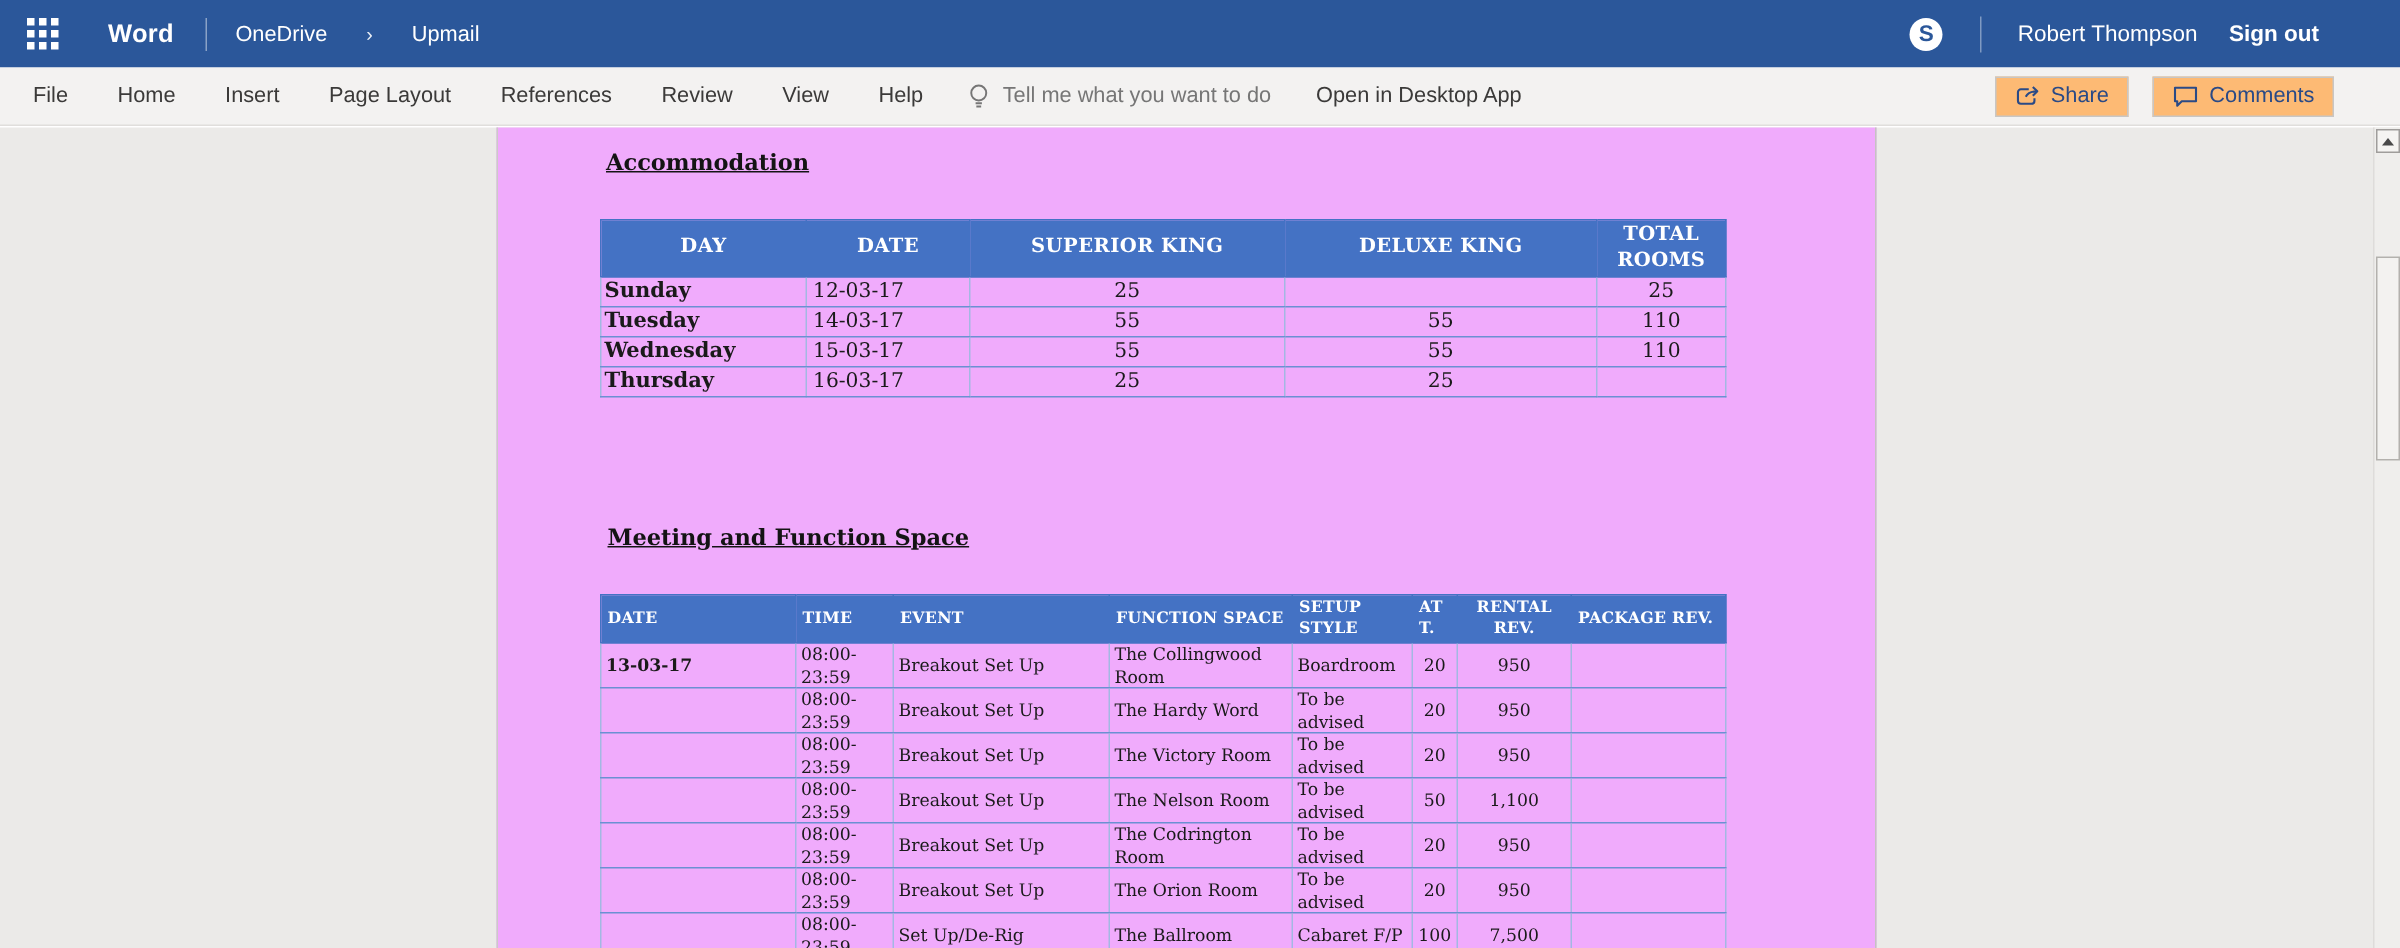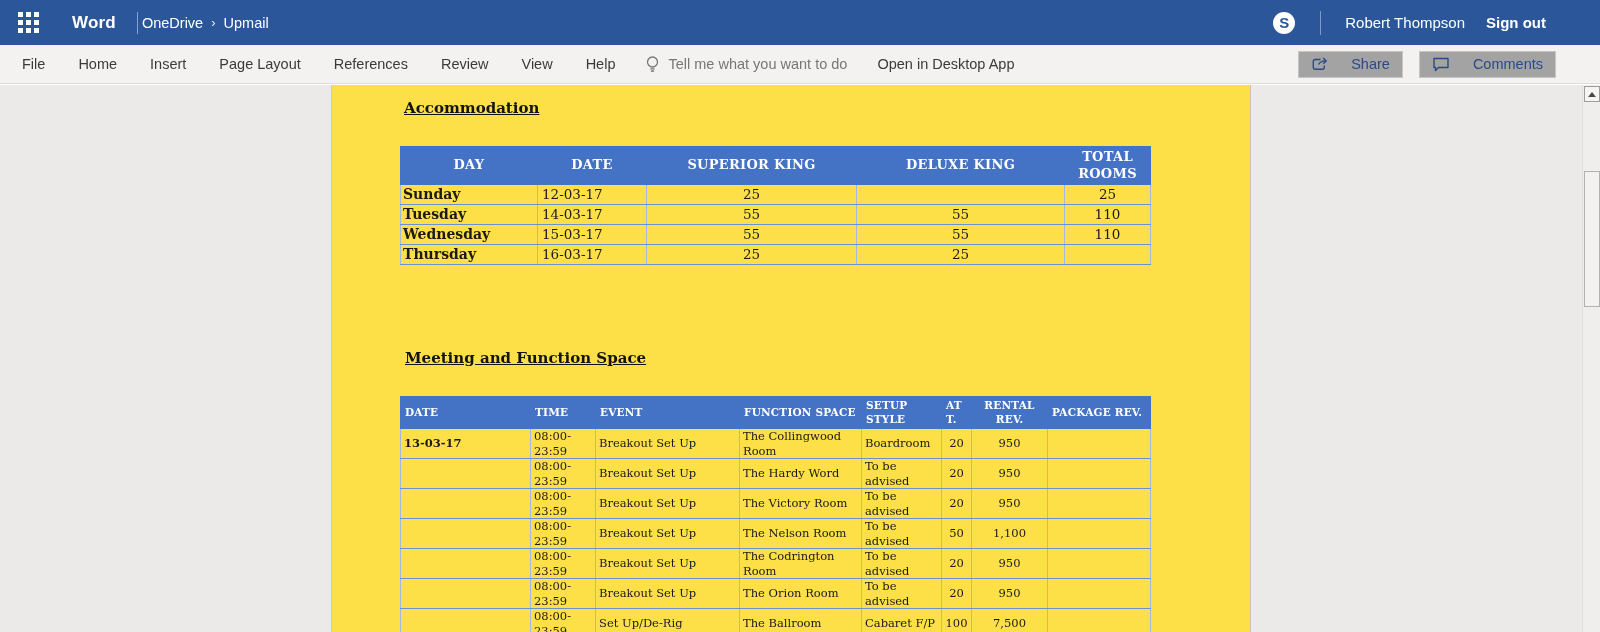--- a/index.html
+++ b/index.html
@@ -8,21 +8,21 @@
 
   
   .topbar { position:relative; height:45px; background:#2b579a; color:#fff;
             display:flex; align-items:center; }
   .waffle { margin-left:18px; width:21px; height:21px; display:grid;
             grid-template-columns:repeat(3,1fr); grid-template-rows:repeat(3,1fr);
             gap:3px; cursor:pointer; }
   .waffle span { background:#fff; width:5px; height:5px; }
   .app-name { margin-left:33px; font-size:17px; font-weight:bold; letter-spacing:.2px; }
   .tb-sep { width:1px; height:22px; background:rgba(255,255,255,.45); margin-left:21px; }
-  .breadcrumb { margin-left:4px; font-size:14.5px; display:flex; align-items:center; gap:8px; }
+  .breadcrumb { margin-left:19px; font-size:14.5px; display:flex; align-items:center; gap:26px; }
   .breadcrumb .crumb { cursor:pointer; }
   .breadcrumb .chev { font-size:13px; opacity:.9; }
   .title-group { position:absolute; left:50%; top:0; height:45px; transform:translateX(-51%);
                  display:flex; align-items:center; gap:15px; white-space:nowrap; }
   .doc-title { font-size:15.5px; font-weight:bold; }
   .dash { font-size:14px; opacity:.95; }
   .save-status { font-size:14.5px; }
   .topbar-right { position:absolute; right:54px; top:0; height:45px;
                   display:flex; align-items:center; }
   .skype { width:22px; height:22px; border-radius:50%; background:#fff; color:#2b579a;
@@ -35,29 +35,29 @@
   
   .menubar { position:relative; height:39px; background:#f3f2f1;
              border-bottom:1px solid #e0dedc; display:flex; align-items:center;
              font-size:14.5px; color:#3b3a39; }
   .menu-items { display:flex; gap:33px; margin-left:22px; }
   .menu-item { cursor:pointer; white-space:nowrap; }
   .tellme { margin-left:30px; display:flex; align-items:center; gap:8px;
             color:#767676; cursor:pointer; white-space:nowrap; }
   .open-desktop { margin-left:30px; color:#3b3a39; cursor:pointer; white-space:nowrap; }
   .menu-right { margin-left:auto; margin-right:44px; display:flex; gap:16px; }
-  .ribbon-btn { height:27px; background:#a3a3a3; border:1px solid #c8c6c4;
-                display:flex; align-items:center; gap:23px; padding:0 12px;
+  .ribbon-btn { height:27px; background:#fdba74; border:1px solid #c8c6c4;
+                display:flex; align-items:center; gap:7px; padding:0 12px;
                 color:#2a4a86; font-size:14.5px; cursor:pointer; white-space:nowrap; }
   .ribbon-btn svg { display:block; }
 
   
   .doc-area { position:absolute; top:85px; left:0; right:0; bottom:0; background:#ebeae8; }
   .page { position:absolute; left:331px; top:0; width:920px; height:100%;
-          background:#fde047; border-left:1px solid #cccac8; border-right:1px solid #c5c3c1; }
+          background:#f0abfc; border-left:1px solid #cccac8; border-right:1px solid #c5c3c1; }
 
   .doc-heading { position:absolute; font-family:"DejaVu Serif", serif; font-weight:bold;
                  font-size:15px; color:#141414; text-decoration:underline;
                  cursor:text; white-space:nowrap; }
   #acc-heading  { left:72px; top:14px; }
   #meet-heading { left:73px; top:264px; }
 
   table { position:absolute; border-collapse:collapse; table-layout:fixed;
           font-family:"DejaVu Serif", serif; color:#1a1a1a; }
   th { background:#4472c4; color:#fff; font-weight:bold; border:1px solid #4472c4;

